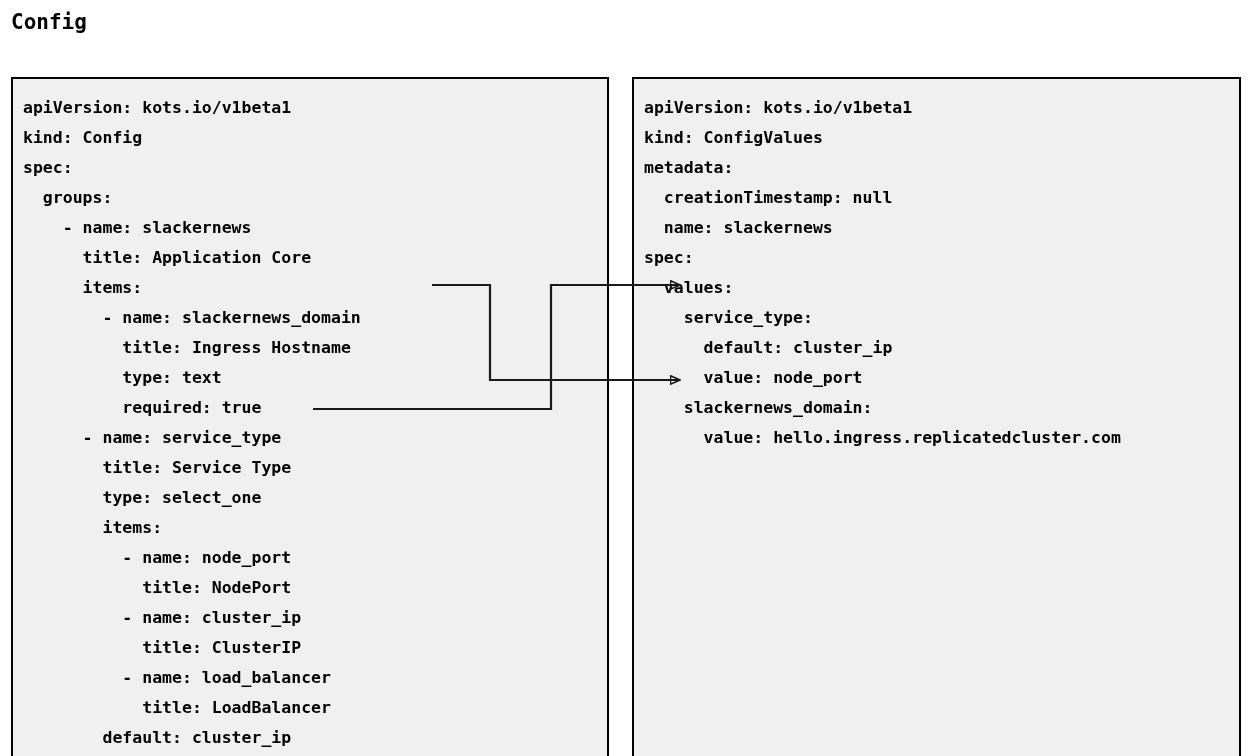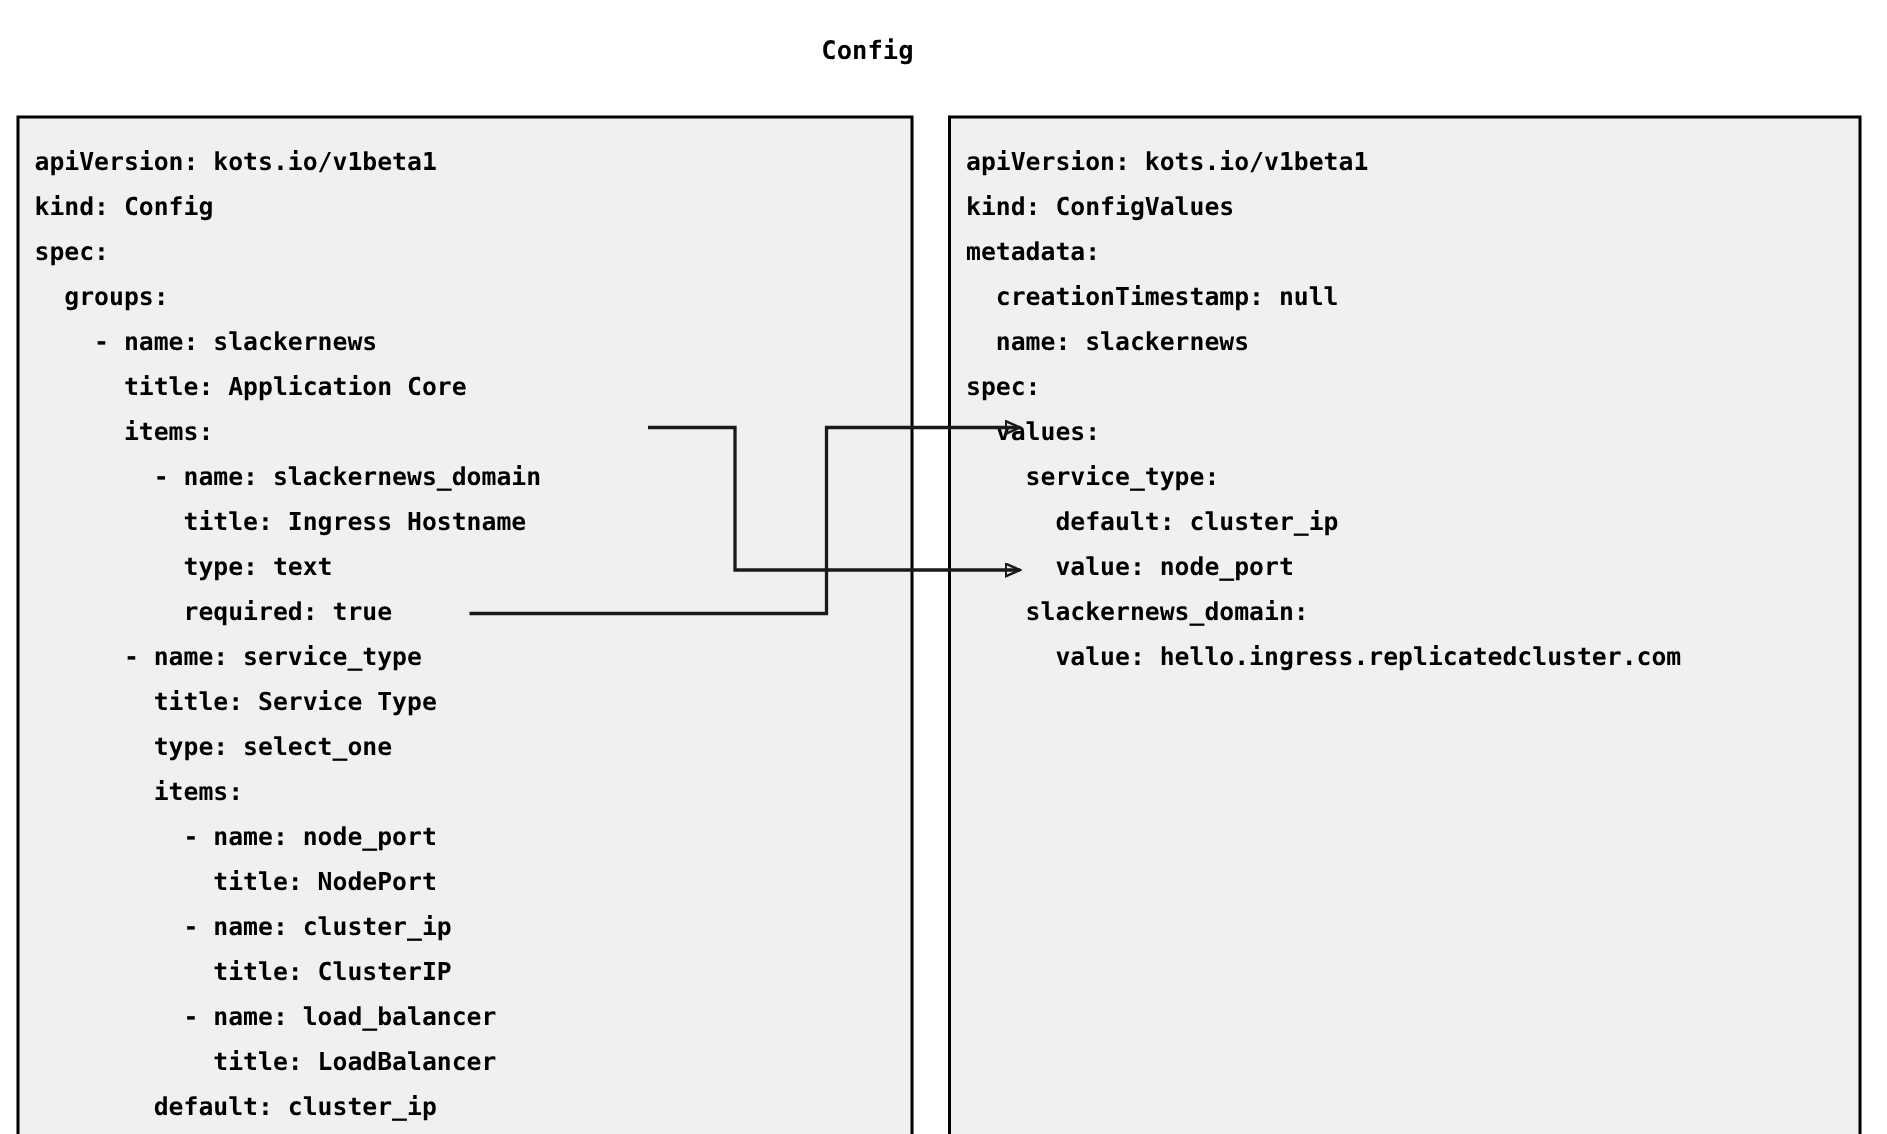--- a/index.html
+++ b/index.html
@@ -16,26 +16,26 @@
     position: relative;
     width: 1258px;
     height: 756px;
     background: #ffffff;
     overflow: hidden;
   }
 
   
   .col-title {
     position: absolute;
-    top: 24px;
+    top: 10px;
     font-family: "DejaVu Sans Mono", monospace;
-    font-size: 17px;
+    font-size: 21px;
     font-weight: bold;
     color: #000000;
-    text-align: right;
+    text-align: left;
     letter-spacing: 0px;
     white-space: nowrap;
   }
   #title-config  { left: 11px;  width: 598px; }
   #title-values  { left: 632px; width: 609px; }
 
   
   .panel {
     position: absolute;
     top: 44px;

